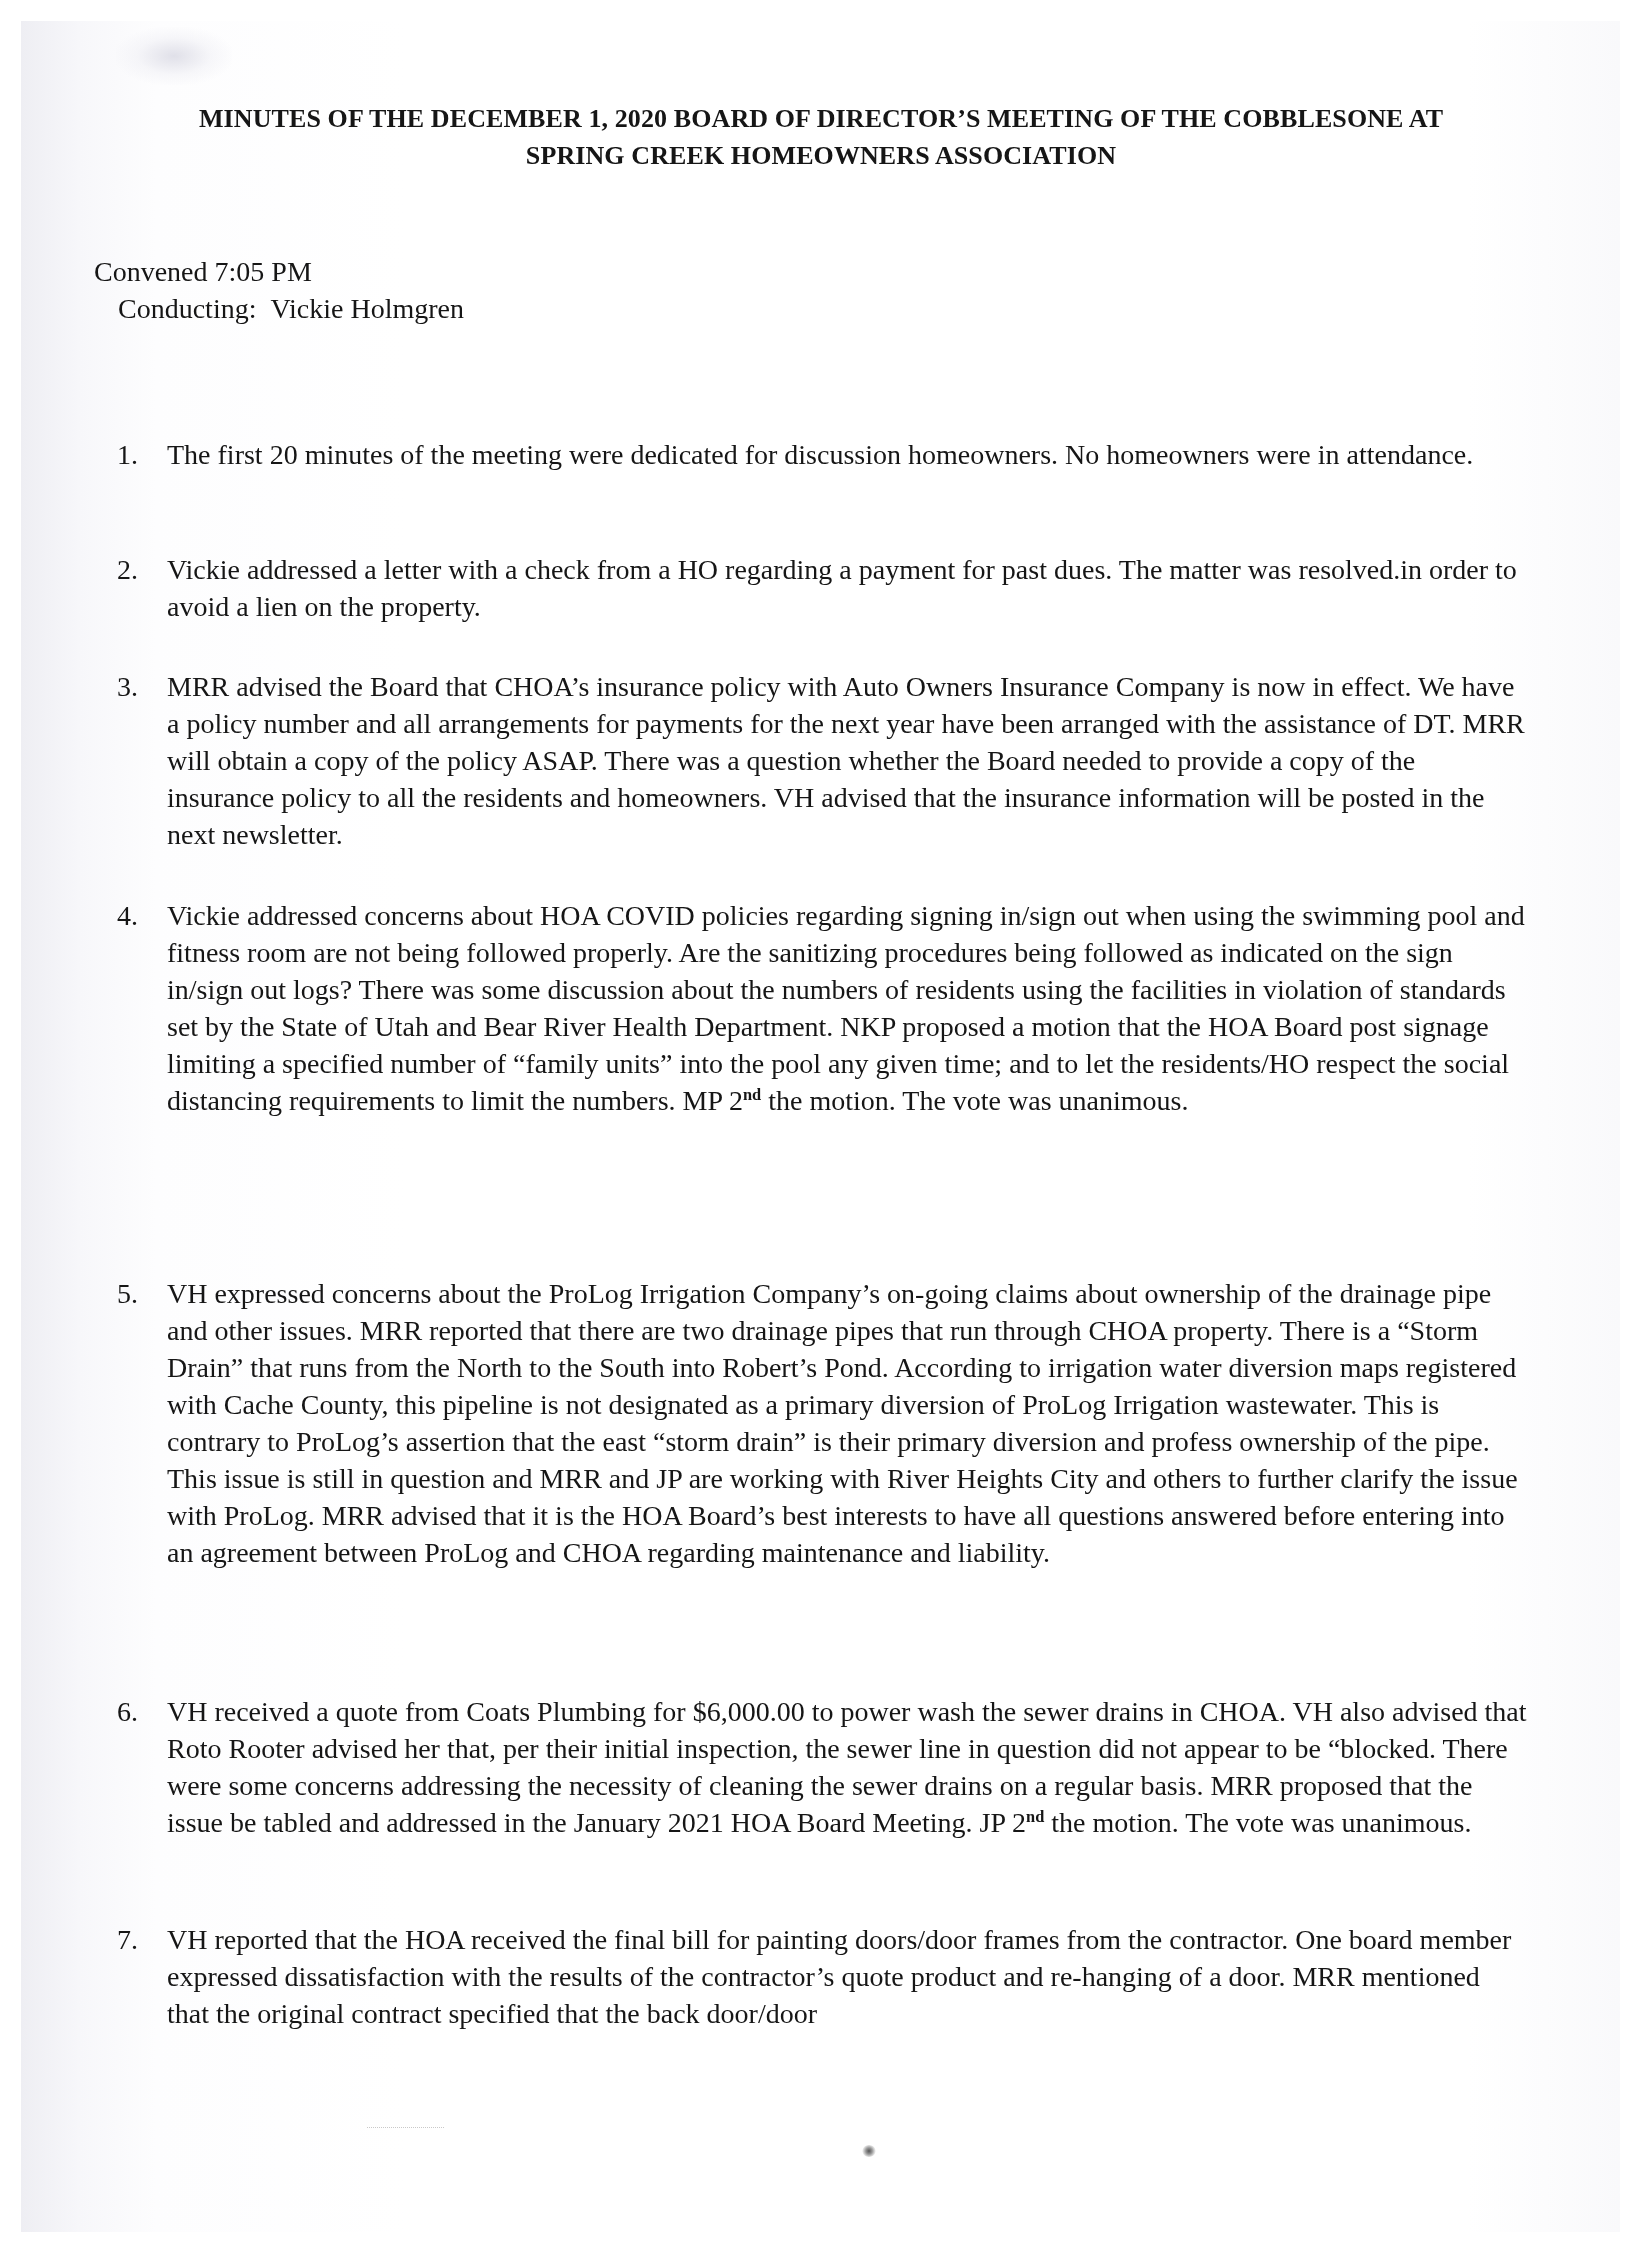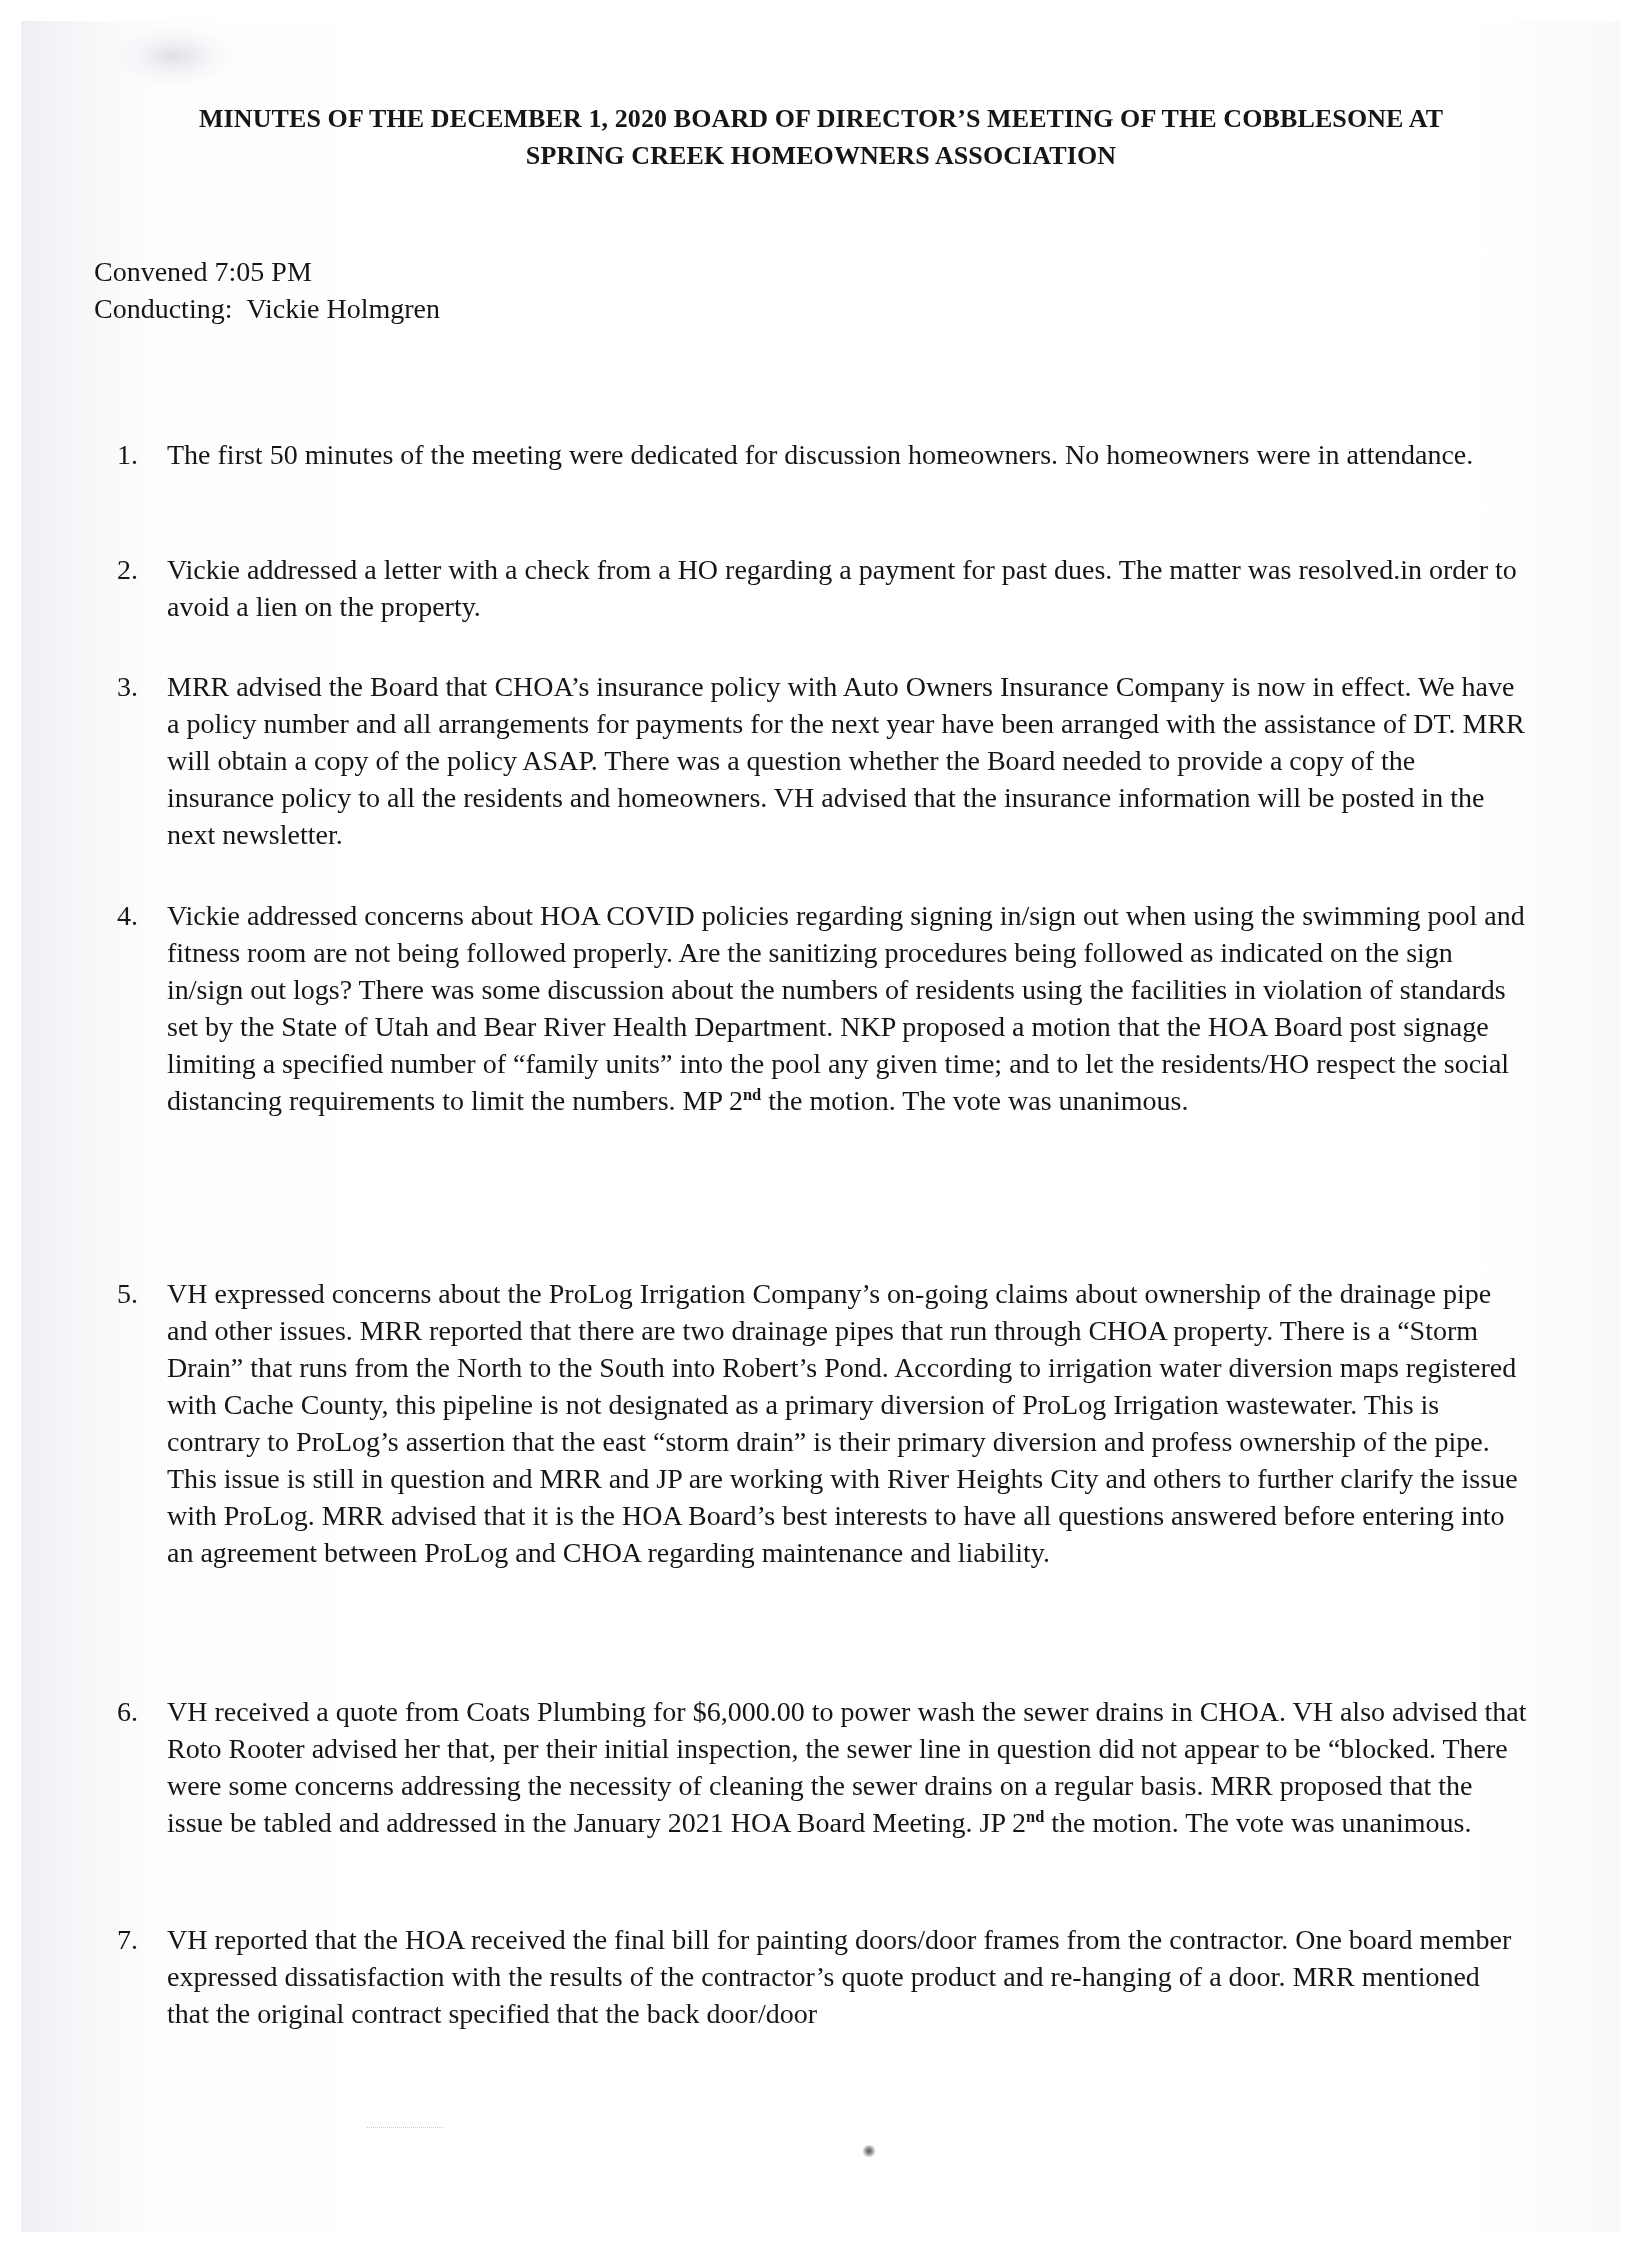--- a/index.html
+++ b/index.html
@@ -57,20 +57,21 @@
       width: 1448px;
       font-family: Liberation Serif, serif;
       font-size: 28px;
       line-height: 37px;
     }
     .meta-row {
       display: flex;
     }
     .meta-label {
       white-space: pre;
+      margin-left: 24px;
     }
     .meta-value {
       white-space: normal;
     }
     .att-value {
       padding-left: 0;
       width: 1168px;
     }
     .items {
       position: absolute;
@@ -137,21 +138,21 @@
     <div class="meta-row">
       <span class="meta-label">Conducting:  </span>
       <span class="meta-value">Vickie Holmgren</span>
     </div>
   </div>
 
   <div class="items">
 
     <div class="item" style="top:0px;">
       <span class="item-num">1.</span>
-      <span class="item-text">The first 50 minutes of the meeting were dedicated for discussion homeowners.  No homeowners were in attendance.</span>
+      <span class="item-text">The first 20 minutes of the meeting were dedicated for discussion homeowners.  No homeowners were in attendance.</span>
     </div>
 
     <div class="item" style="top:115px;">
       <span class="item-num">2.</span>
       <span class="item-text">Vickie addressed a letter with a check from a HO regarding a payment for past dues.  The matter was resolved.in order to avoid a lien on the property.</span>
     </div>
 
     <div class="item" style="top:232px;">
       <span class="item-num">3.</span>
       <span class="item-text">MRR advised the Board that CHOA’s insurance policy with Auto Owners Insurance Company is now in effect.  We have a policy number and all arrangements for payments for the next year have been arranged with the assistance of DT.  MRR will obtain a copy of the policy ASAP.  There was a question whether the Board needed to provide a copy of the insurance policy to all the residents and homeowners.  VH advised that the insurance information will be posted in the next newsletter.</span>

